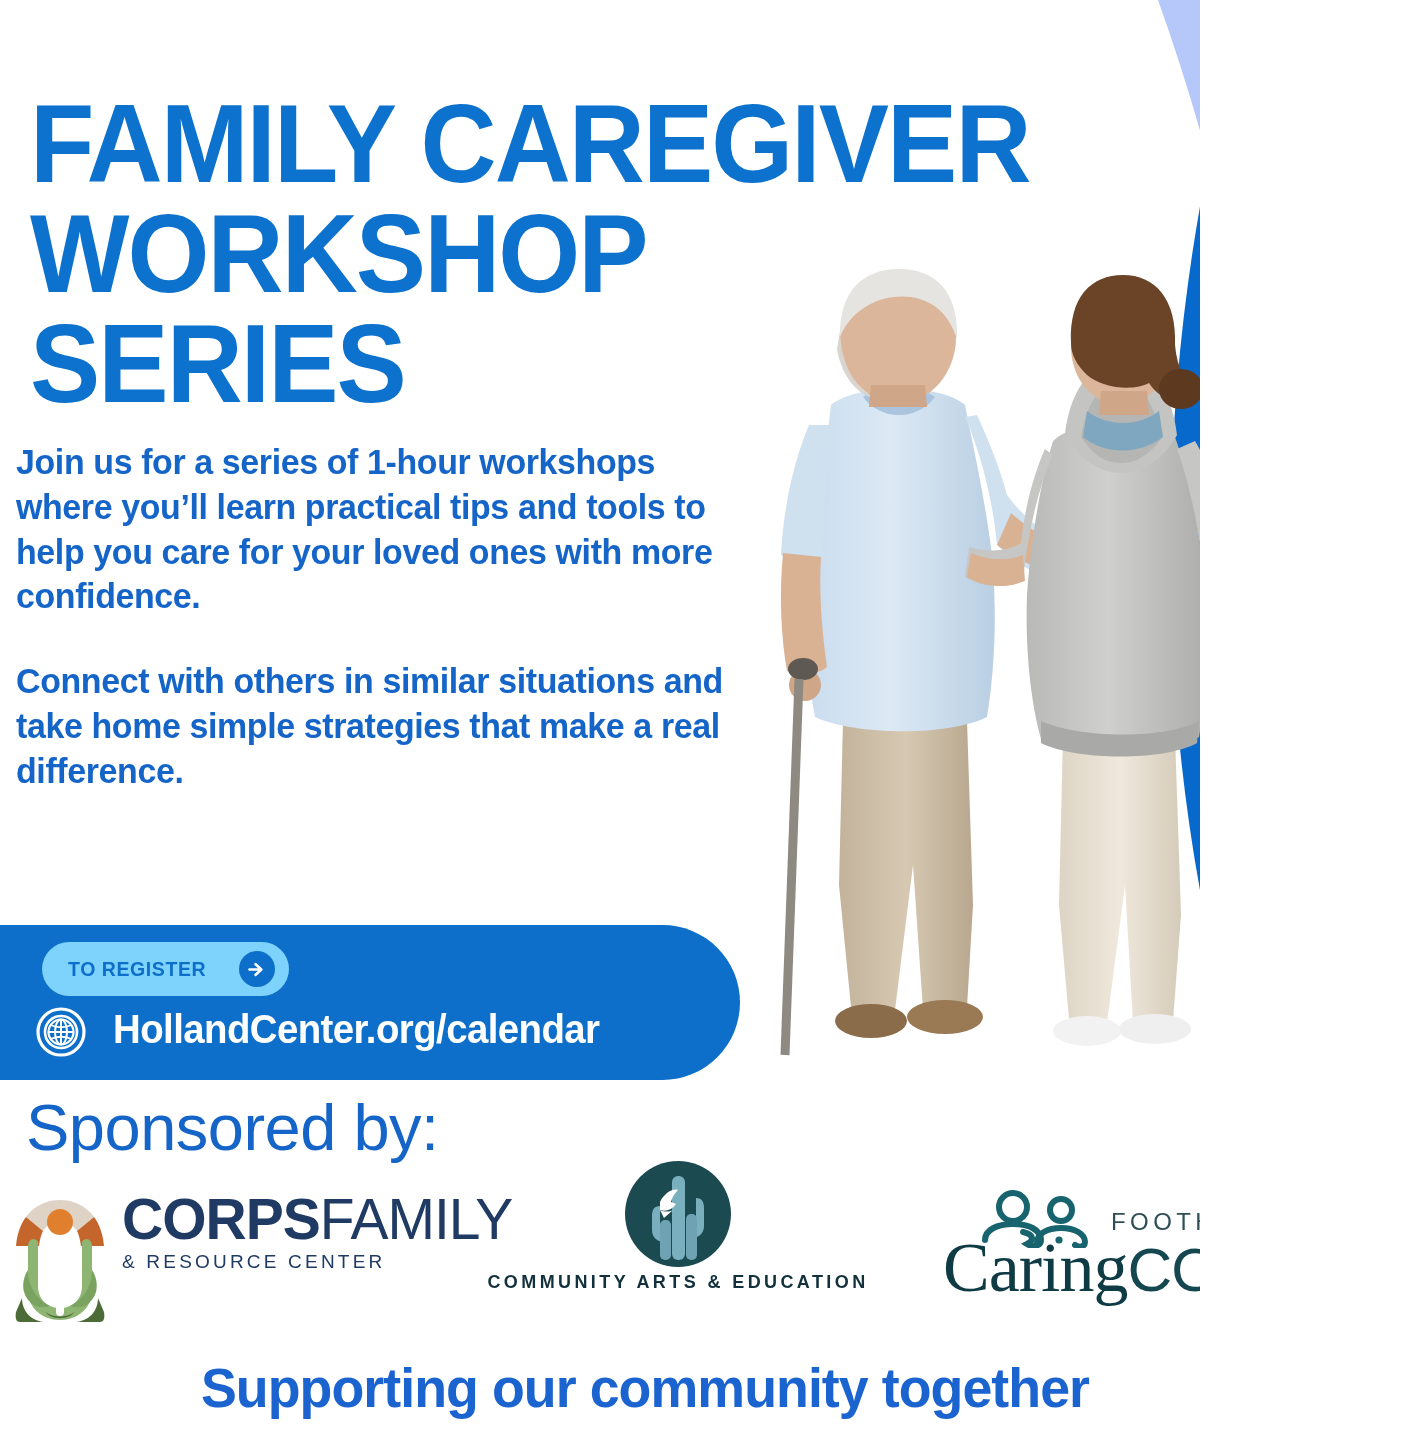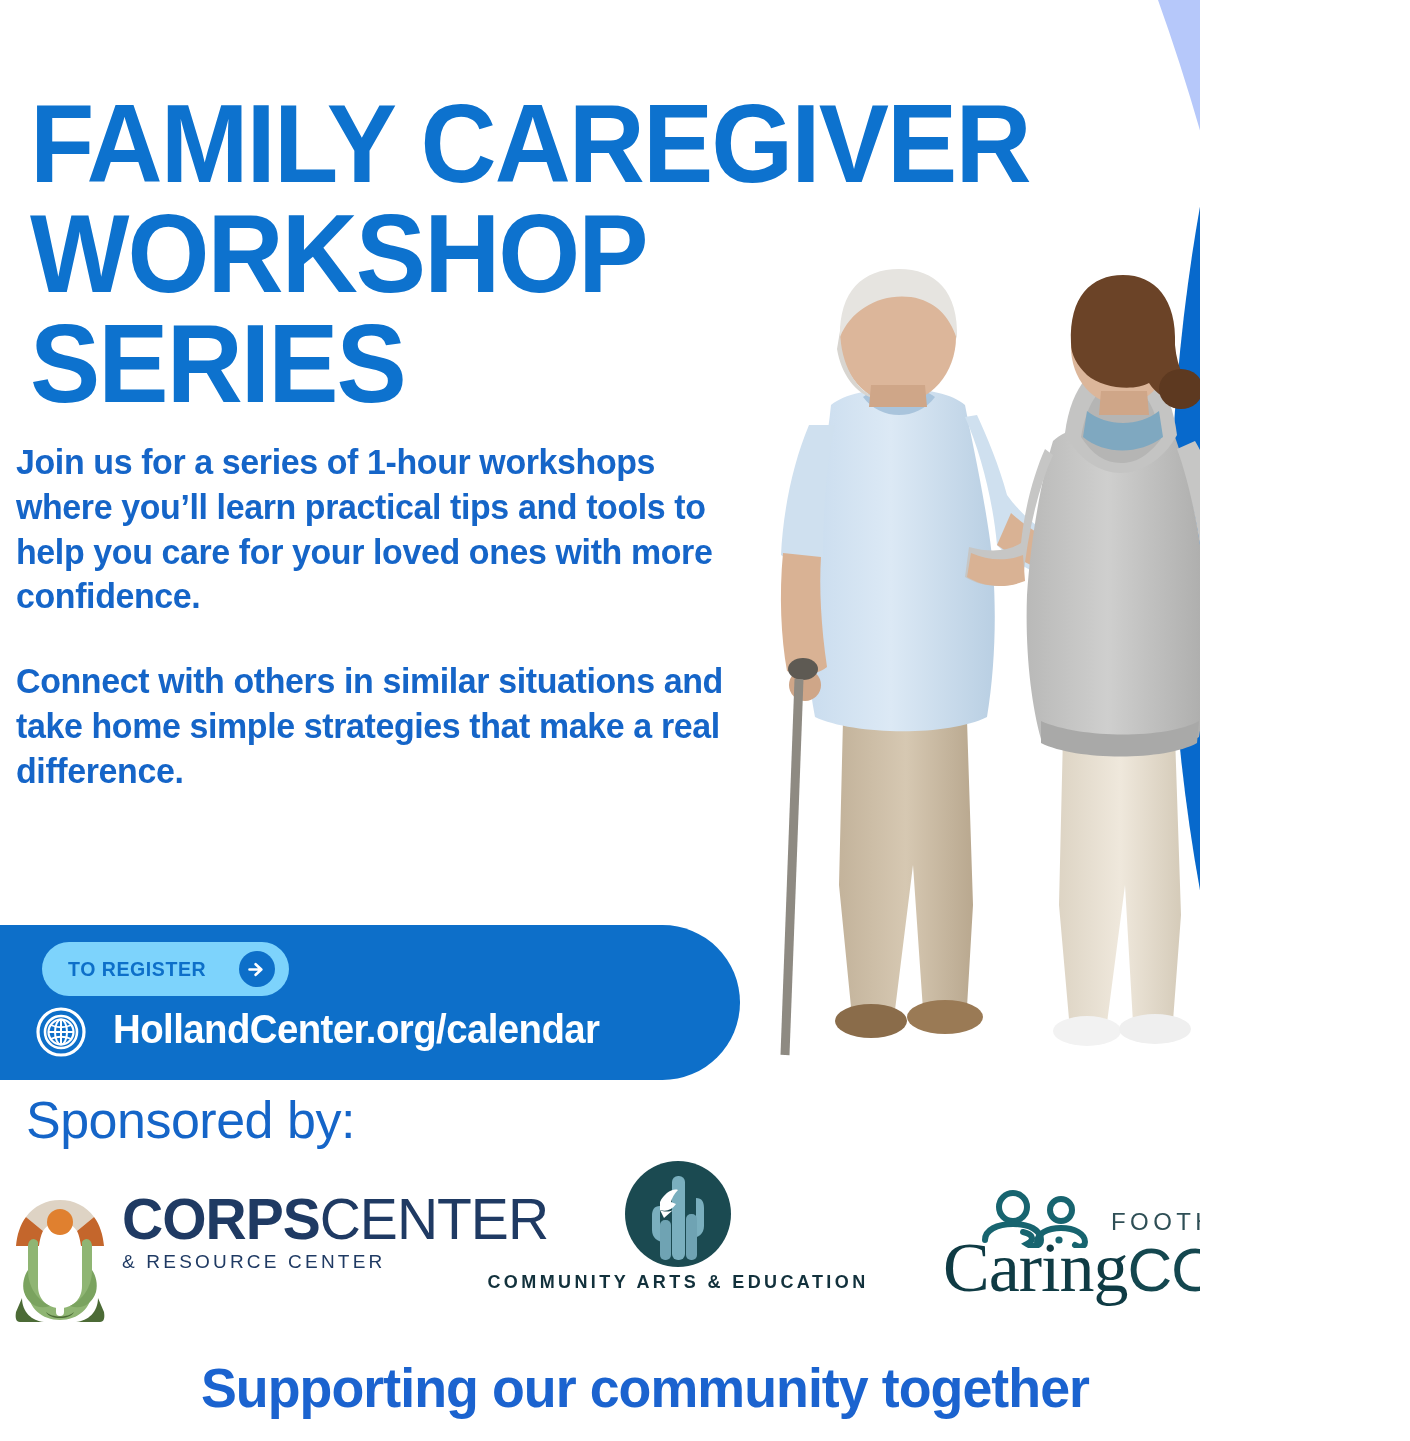--- a/index.html
+++ b/index.html
@@ -131,21 +131,21 @@
     white-space:nowrap;
   }
 
   
   .sponsored-by{
     position:absolute;
     left:26px;
     top:1090px;
     font-family:"Liberation Sans",sans-serif;
     font-weight:400;
-    font-size:52px;
+    font-size:65px;
     letter-spacing:-0.5px;
     color:#1565c8;
     z-index:6;
   }
   .logo-row{
     position:absolute;
     left:0;
     top:1160px;
     width:1360px;
     height:180px;
@@ -393,21 +393,21 @@
 
           <path d="M18 80 C18 98 28 110 40 116 C28 120 18 114 14 102 C12 94 14 86 18 80 Z" fill="#7aa35f"></path>
           <path d="M82 80 C82 98 72 110 60 116 C72 120 82 114 86 102 C88 94 86 86 82 80 Z" fill="#7aa35f"></path>
 
           <path d="M12 108 C12 122 22 131 34 132 L10 132 C6 132 5 128 6 122 Z" fill="#4c6b36"></path>
           <path d="M88 108 C88 122 78 131 66 132 L90 132 C94 132 95 128 94 122 Z" fill="#4c6b36"></path>
           <path d="M36 122 C42 128 58 128 64 122 C60 130 40 130 36 122 Z" fill="#4c6b36"></path>
         </svg>
       </div>
       <div class="wordmark">
-        <div class="ffb-l1"><b>CORPS</b><span>CENTER</span></div>
+        <div class="ffb-l1"><b>CORPS</b><span>FAMILY</span></div>
         <div class="ffb-l3">&amp; RESOURCE CENTER</div>
       </div>
     </div>
 
     <div class="logo" id="logo-thc">
       <div class="mark">
         <svg viewBox="0 0 108 108" aria-hidden="true">
           <circle cx="54" cy="54" r="53" fill="#1b4a51"></circle>
 
           <rect x="48" y="16" width="13" height="84" rx="6" fill="#7aafbe"></rect>

